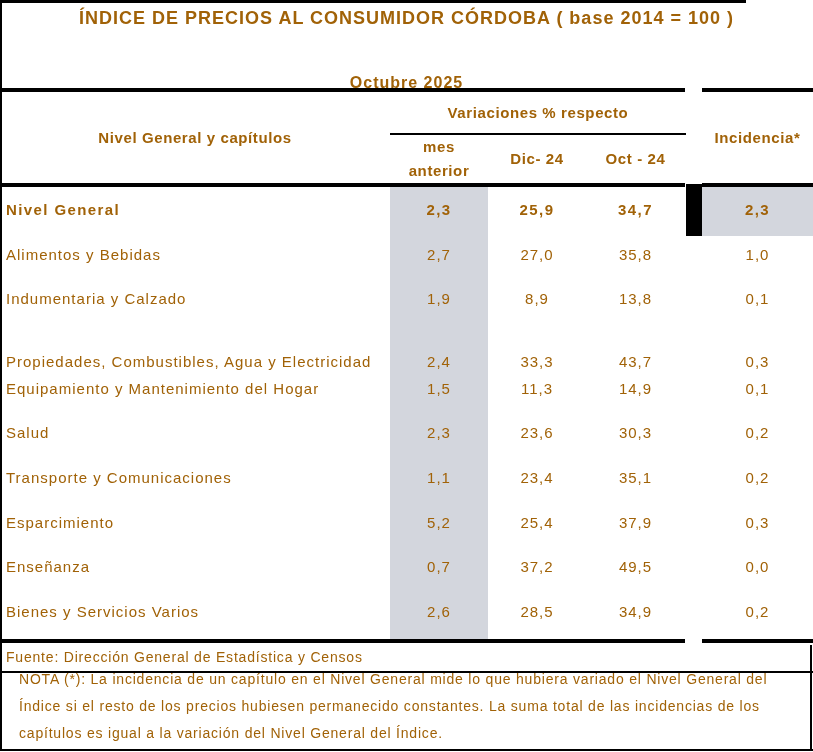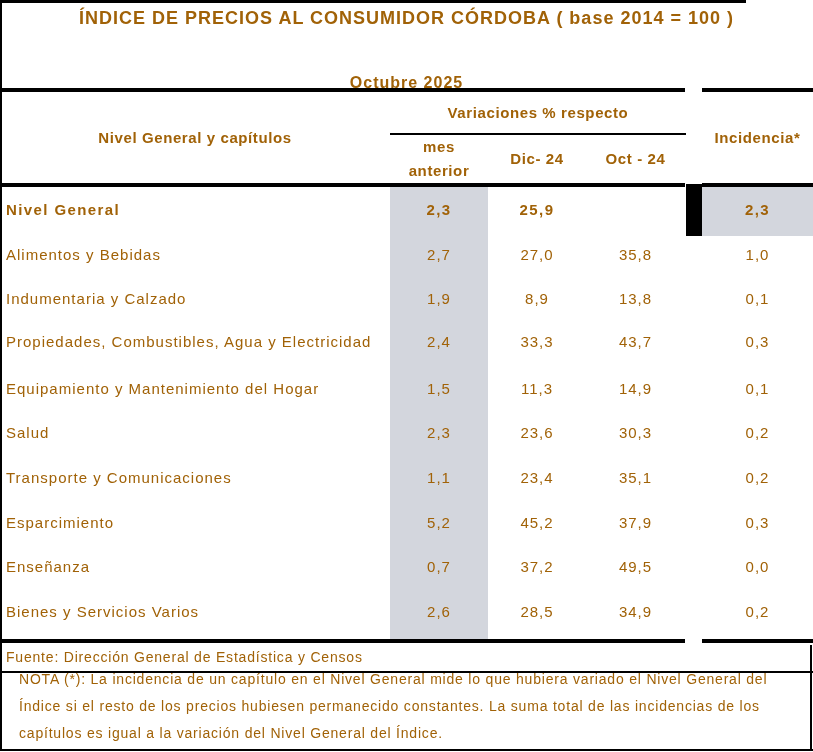--- a/index.html
+++ b/index.html
@@ -88,37 +88,38 @@
 
   <div class="fill mes-band" style="background: rgb(211, 214, 221);"></div>
   <div class="fill ng-marker" style="background: rgb(0, 0, 0);"></div>
   <div class="fill ng-inc-cell" style="background: rgb(211, 214, 221);"></div>
 
   <div id="rows-host">
       <div class="row bold" style="top: 187px;">
     <span class="label">Nivel General</span>
     <span class="val mes">2,3</span>
     <span class="val dic">25,9</span>
+    <span class="val oct">34,7</span>
     <span class="val inc">2,3</span>
   </div>
       <div class="row" style="top: 231.7px;">
     <span class="label">Alimentos y Bebidas</span>
     <span class="val mes">2,7</span>
     <span class="val dic">27,0</span>
     <span class="val oct">35,8</span>
     <span class="val inc">1,0</span>
   </div>
       <div class="row" style="top: 276.4px;">
     <span class="label">Indumentaria y Calzado</span>
     <span class="val mes">1,9</span>
     <span class="val dic">8,9</span>
     <span class="val oct">13,8</span>
     <span class="val inc">0,1</span>
   </div>
-      <div class="row" style="top: 319px;">
+      <div class="row" style="top: 339px;">
     <span class="label">Propiedades, Combustibles, Agua y Electricidad</span>
     <span class="val mes">2,4</span>
     <span class="val dic">33,3</span>
     <span class="val oct">43,7</span>
     <span class="val inc">0,3</span>
   </div>
       <div class="row" style="top: 365.8px;">
     <span class="label">Equipamiento y Mantenimiento del Hogar</span>
     <span class="val mes">1,5</span>
     <span class="val dic">11,3</span>
@@ -135,21 +136,21 @@
       <div class="row" style="top: 455.2px;">
     <span class="label">Transporte y Comunicaciones</span>
     <span class="val mes">1,1</span>
     <span class="val dic">23,4</span>
     <span class="val oct">35,1</span>
     <span class="val inc">0,2</span>
   </div>
       <div class="row" style="top: 499.9px;">
     <span class="label">Esparcimiento</span>
     <span class="val mes">5,2</span>
-    <span class="val dic">45,2</span>
+    <span class="val dic">25,4</span>
     <span class="val oct">37,9</span>
     <span class="val inc">0,3</span>
   </div>
       <div class="row" style="top: 544.6px;">
     <span class="label">Enseñanza</span>
     <span class="val mes">0,7</span>
     <span class="val dic">37,2</span>
     <span class="val oct">49,5</span>
     <span class="val inc">0,0</span>
   </div>

